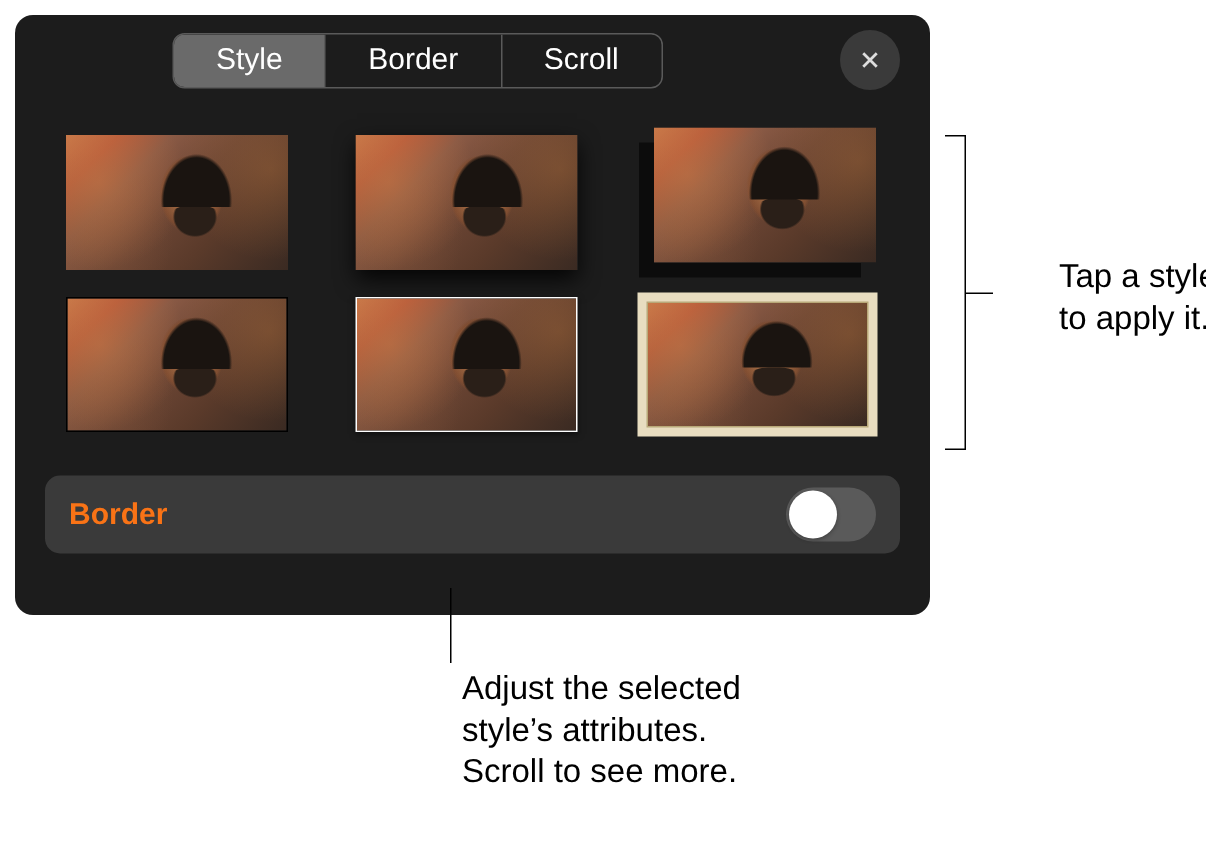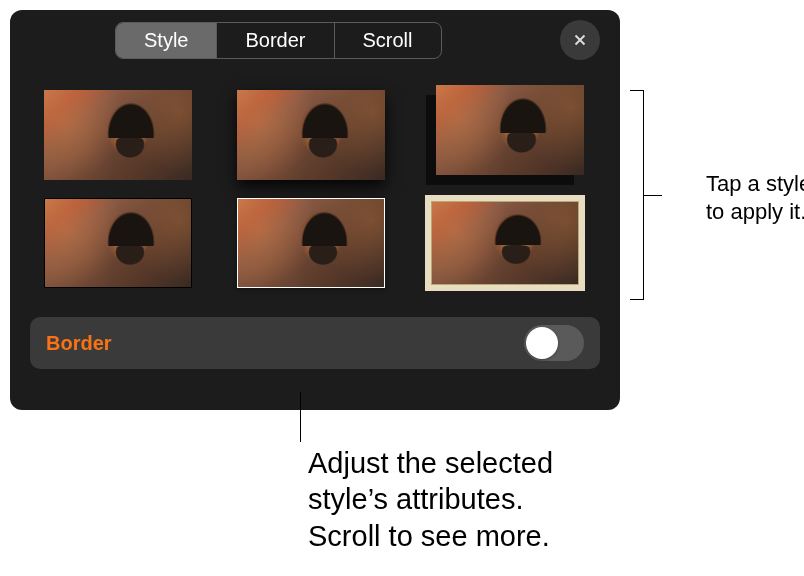--- a/index.html
+++ b/index.html
@@ -216,21 +216,21 @@
       left: 0;
       top: -18px;
       width: 1px;
       height: 50px;
       background: #000;
     }
     .callout-bottom .text {
       position: absolute;
       left: 8px;
       top: 35px;
-      font-size: 29px;
+      font-size: 22px;
       color: #000;
       line-height: 1.25;
       white-space: nowrap;
     }
   </style>
 </head>
 <body>
 
 <div class="panel">
   <div class="tabbar">

